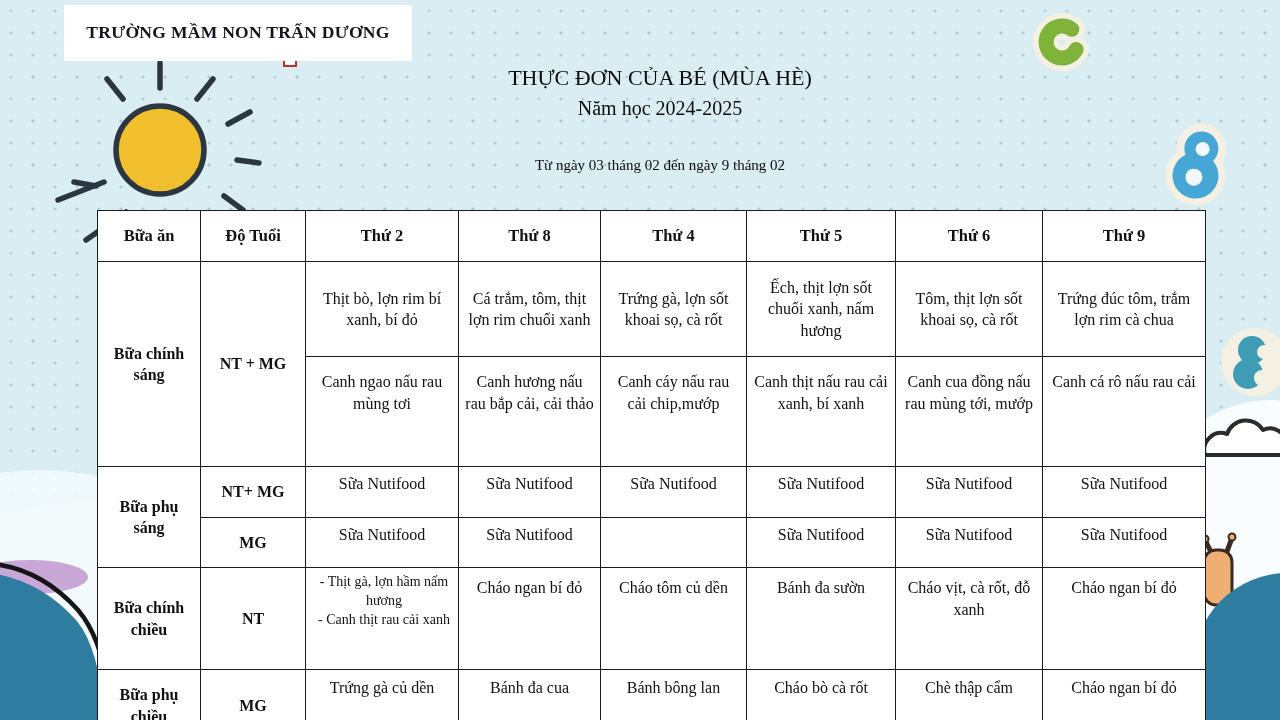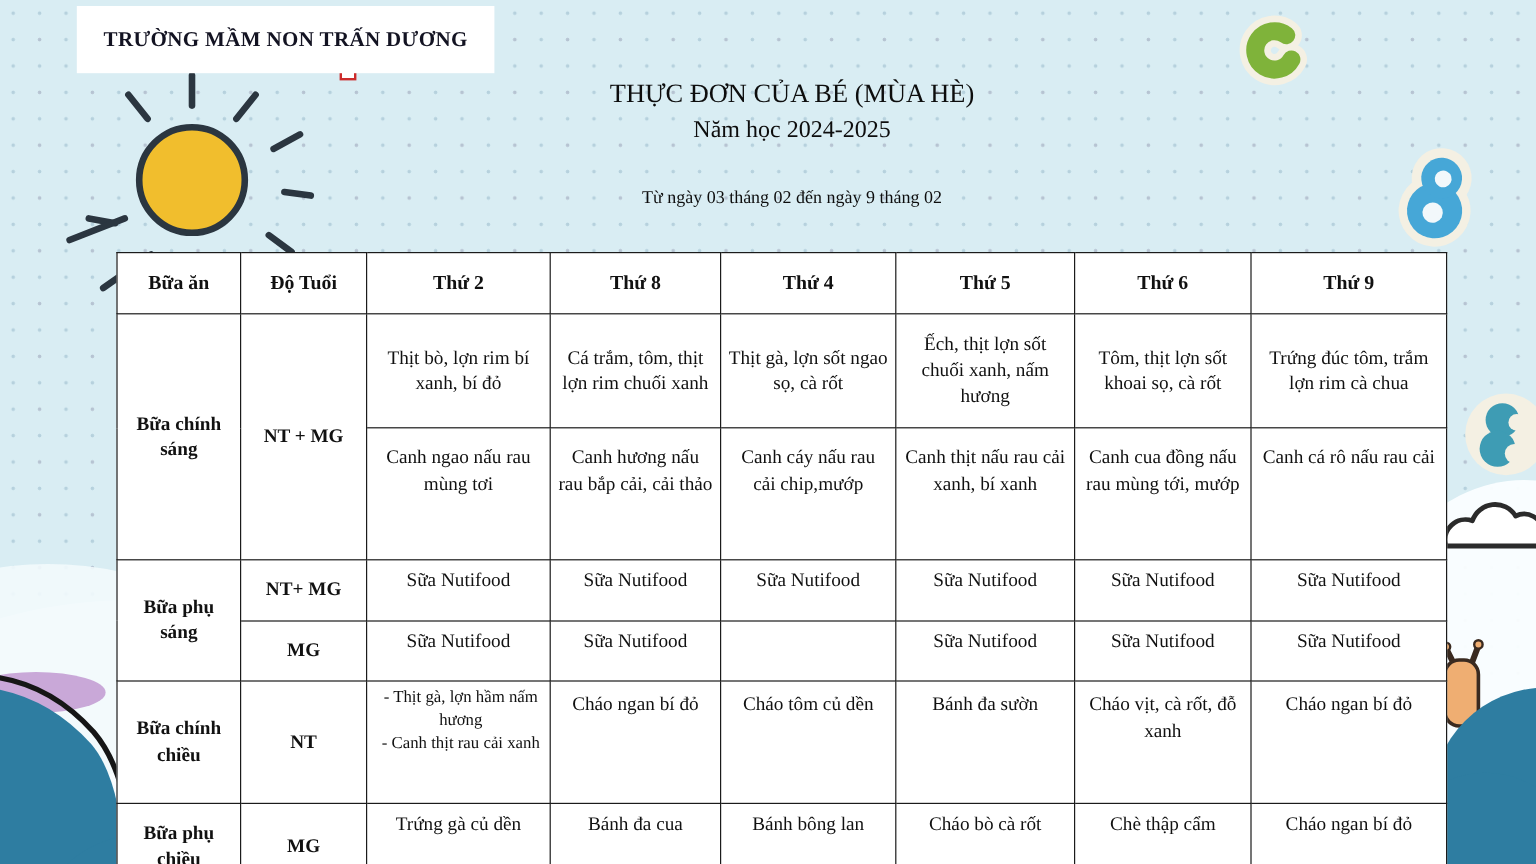--- a/index.html
+++ b/index.html
@@ -168,21 +168,21 @@
         <th>Thứ 5</th>
         <th>Thứ 6</th>
         <th>Thứ 9</th>
       </tr>
 
       <tr class="dish">
         <td class="meal" rowspan="2">Bữa chính sáng</td>
         <td class="age" rowspan="2">NT + MG</td>
         <td class="day">Thịt bò, lợn rim bí xanh, bí đỏ</td>
         <td class="day">Cá trắm, tôm, thịt lợn rim chuối xanh</td>
-        <td class="day">Thịt gà, lợn sốt ngao sọ, cà rốt</td>
+        <td class="day">Trứng gà, lợn sốt khoai sọ, cà rốt</td>
         <td class="day">Ếch, thịt lợn sốt chuối xanh, nấm hương</td>
         <td class="day">Tôm, thịt lợn sốt khoai sọ, cà rốt</td>
         <td class="day">Trứng đúc tôm, trắm lợn rim cà chua</td>
       </tr>
 
       <tr class="soup">
         <td class="day">Canh ngao nấu rau mùng tơi</td>
         <td class="day">Canh hương nấu rau bắp cải, cải thảo</td>
         <td class="day">Canh cáy nấu rau cải chip,mướp</td>
         <td class="day">Canh thịt nấu rau cải xanh, bí xanh</td>

